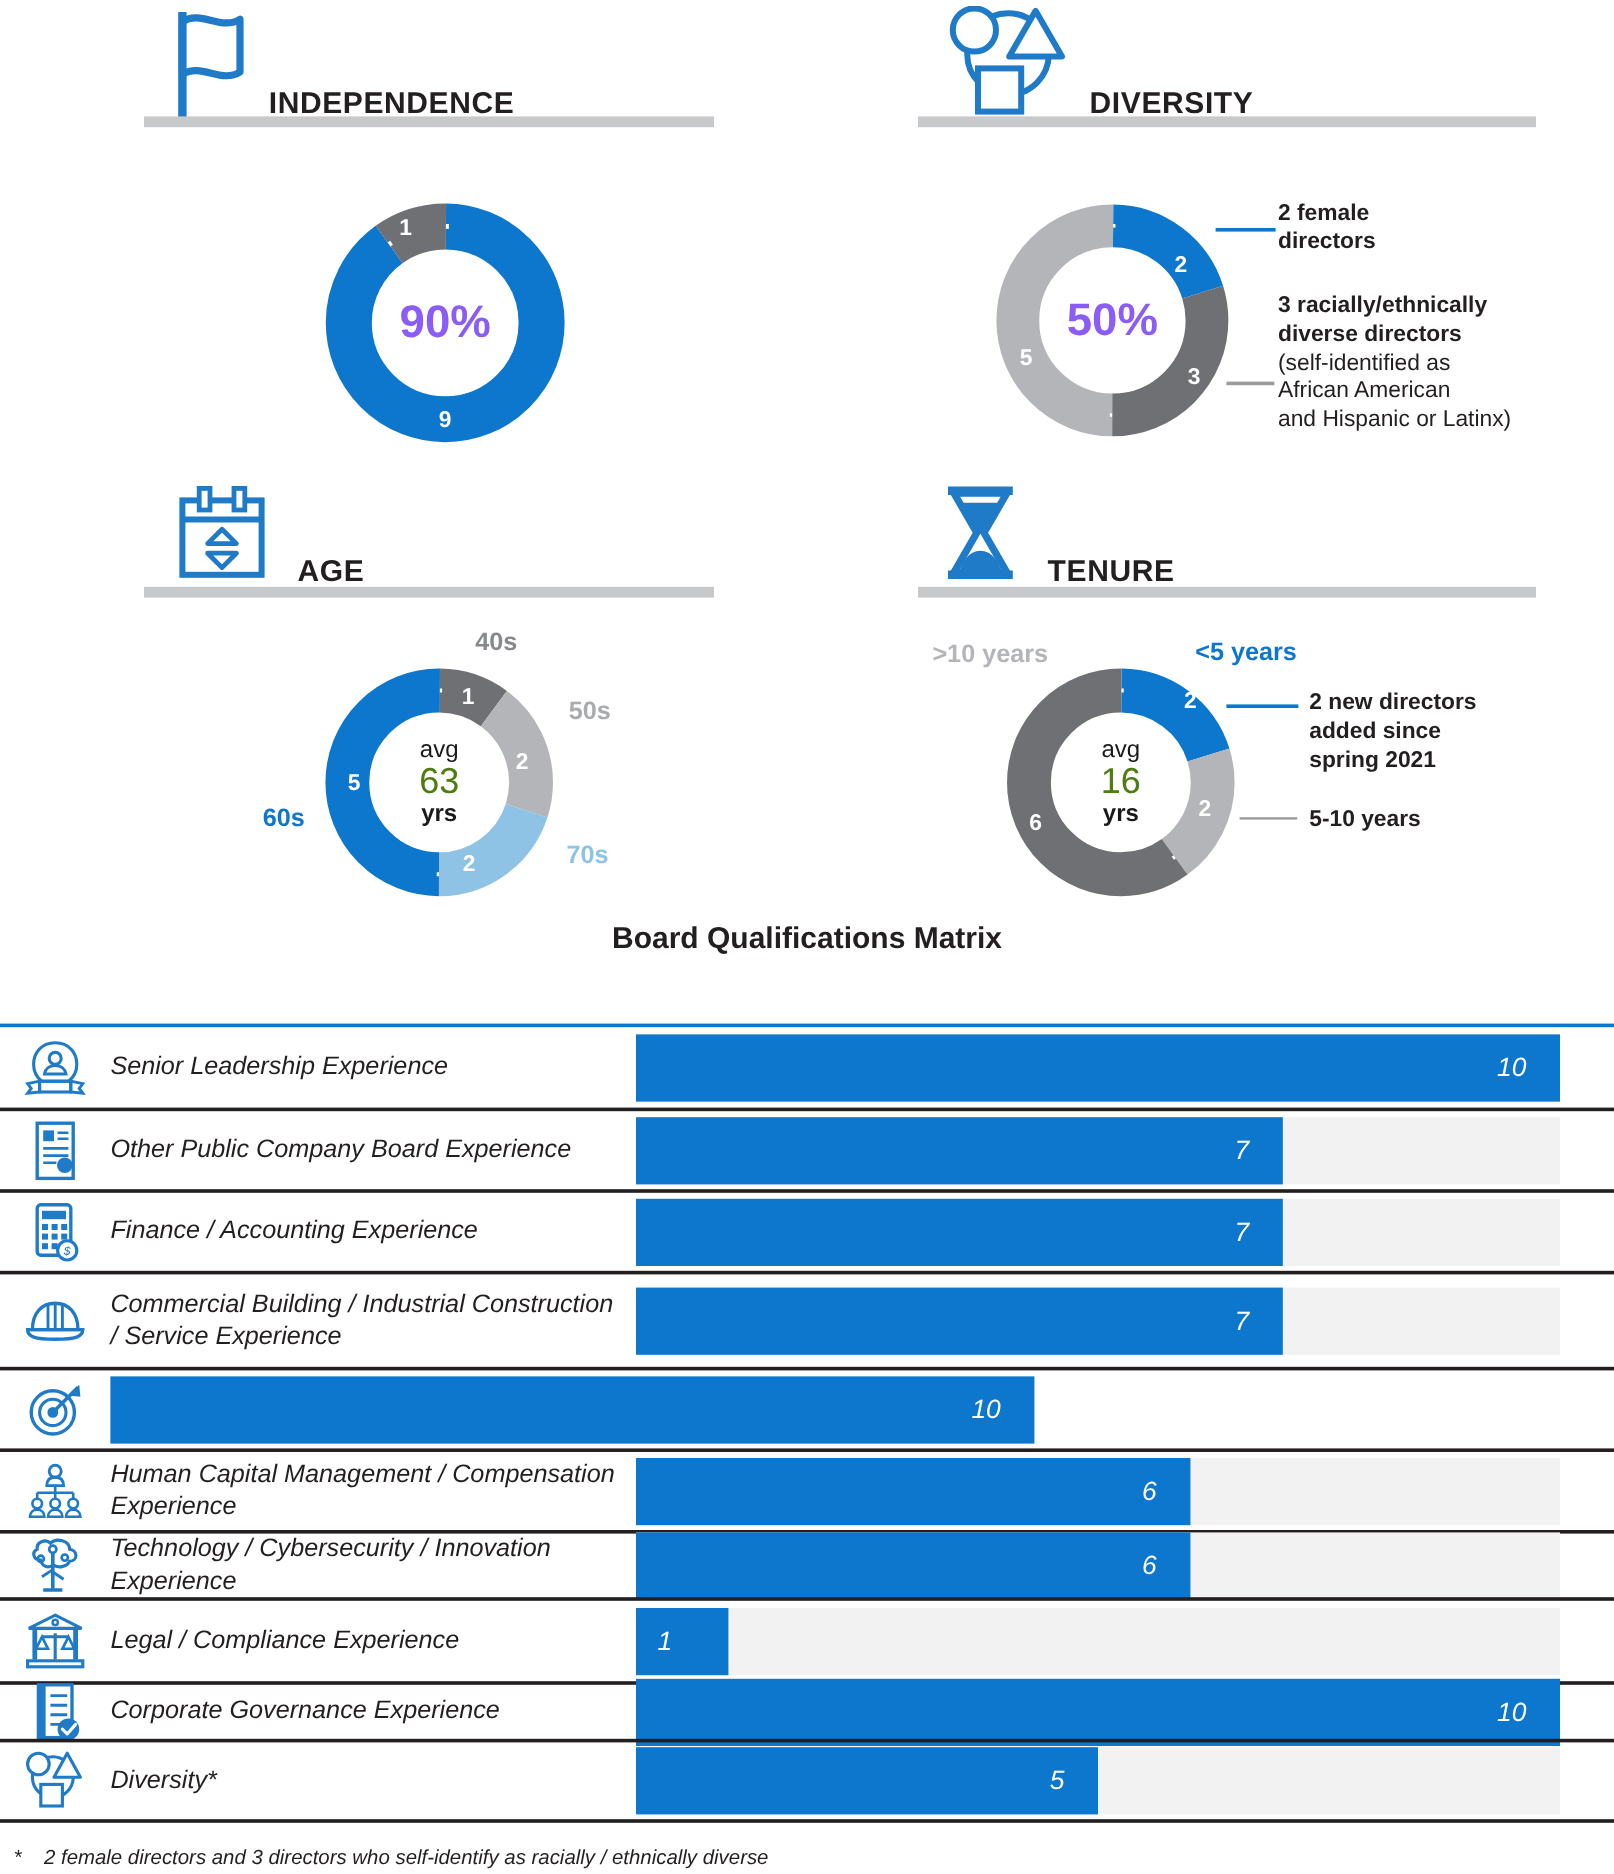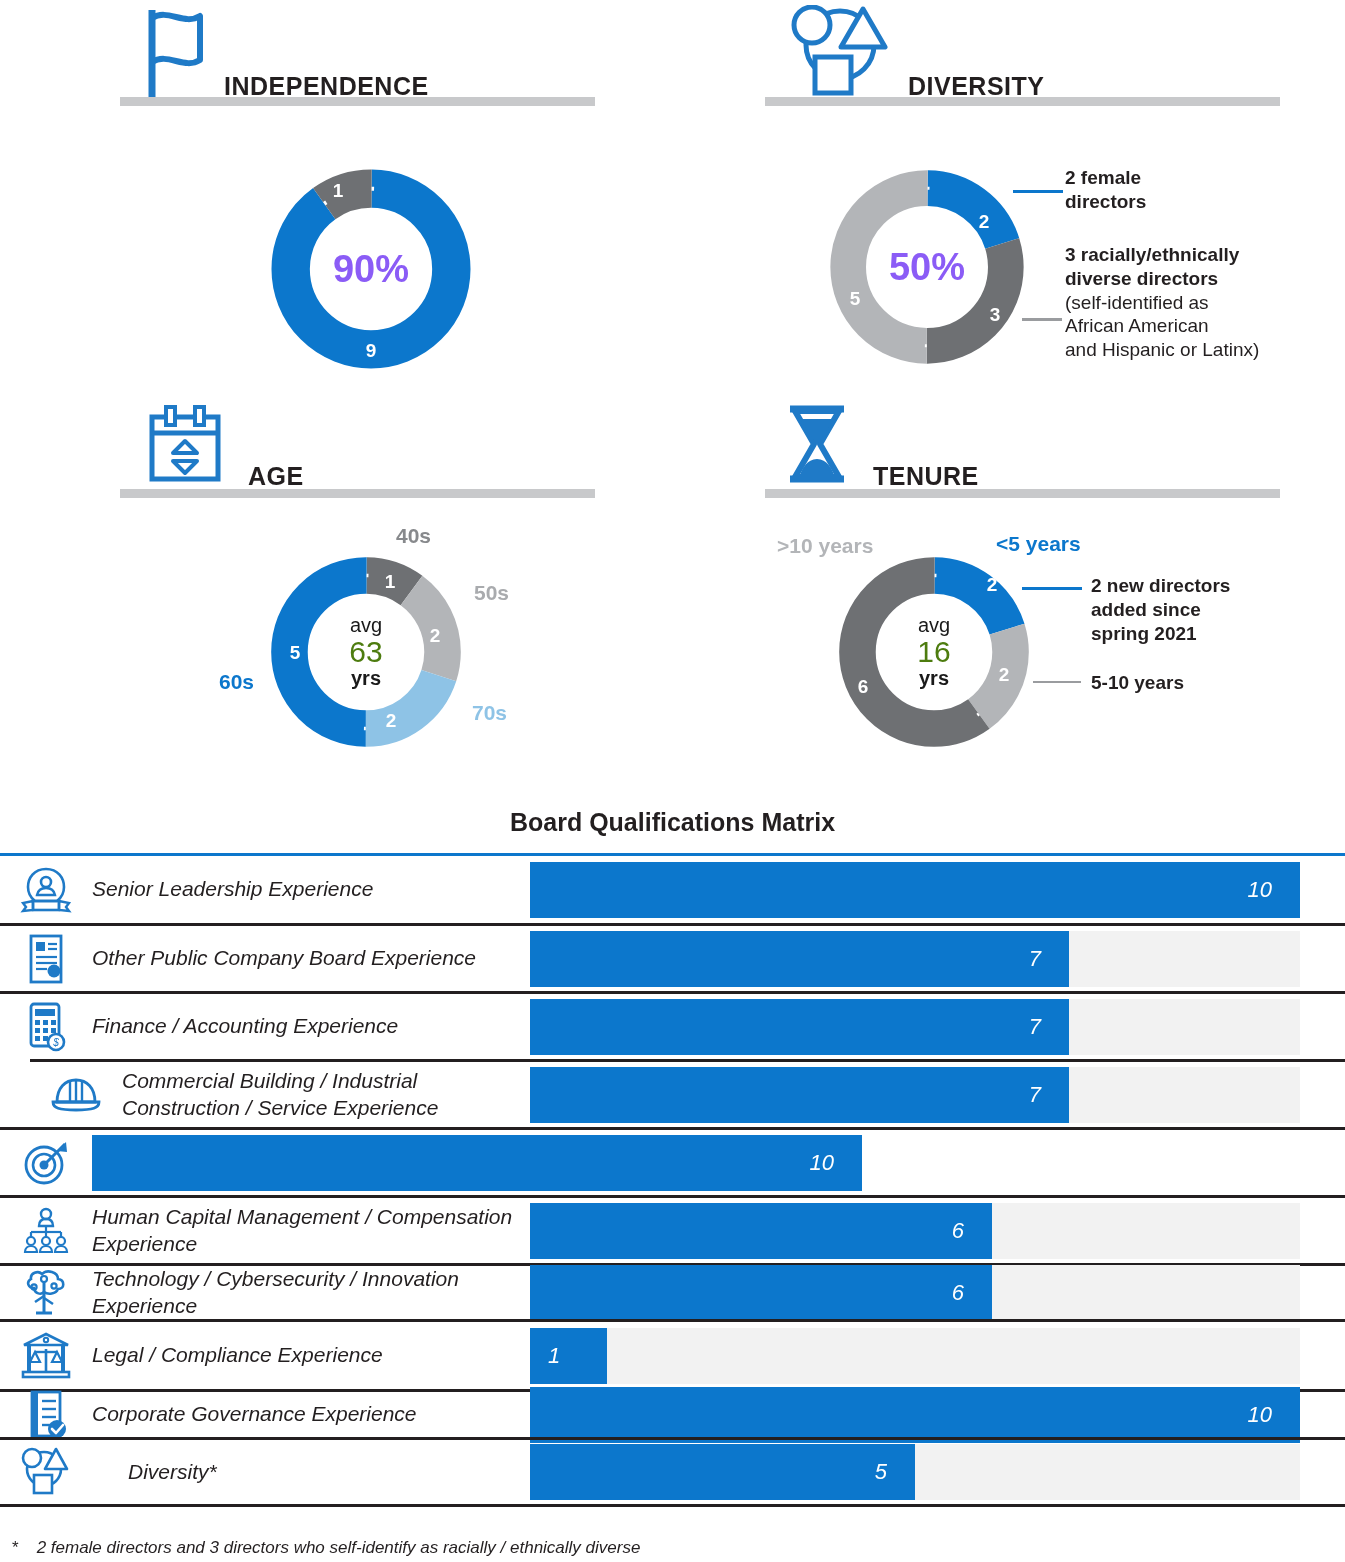--- a/index.html
+++ b/index.html
@@ -295,21 +295,21 @@
 <div class="callout" style="left:1091px; top:574px;">
   <b>2 new directors</b><br>
   <b>added since</b><br>
   <b>spring 2021</b>
 </div>
 <div class="leader" style="left:1033px; top:681px; width:48px; background:#9a9c9f; height:2px;"></div>
 <div class="callout" style="left:1091px; top:671px;">
   <b>5-10 years</b>
 </div>
 
-<div class="matrix-title" style="top:808px;">Board Qualifications Matrix</div>
+<div class="matrix-title" style="top:768px;">Board Qualifications Matrix</div>
 
 <div class="matrix" style="top:853px;">
 
   <div class="m-row first" style="height:70px;">
     <div class="m-icon">
       <svg width="52" height="50" viewBox="0 0 52 50">
         <path d="M26 4 C14 4, 8 13, 8 22 C8 28, 11 33, 15 36 L37 36 C41 33, 44 28, 44 22 C44 13, 38 4, 26 4 Z" fill="none" stroke="#1f7ac7" stroke-width="2.6"></path>
         <circle cx="26" cy="17" r="5" fill="none" stroke="#1f7ac7" stroke-width="2.6"></circle>
         <path d="M17 30 C18 25, 22 23, 26 23 C30 23, 34 25, 35 30 Z" fill="none" stroke="#1f7ac7" stroke-width="2.4"></path>
         <rect x="13" y="36" width="26" height="9" fill="none" stroke="#1f7ac7" stroke-width="2.6"></rect>
@@ -364,21 +364,21 @@
       </svg>
     </div>
     <div class="m-label">Finance / Accounting Experience</div>
     <div class="m-track">
       <div class="m-bar" style="width:70%;">
         <span>7</span>
       </div>
     </div>
   </div>
 
-  <div class="m-row" style="height:68px;margin-left:30px;">
+  <div class="m-row" style="height:80px;">
     <div class="m-icon">
       <svg width="54" height="46" viewBox="0 0 54 46">
         <path d="M8 30 C8 16, 16 8, 27 8 C38 8, 46 16, 46 30 Z" fill="none" stroke="#1f7ac7" stroke-width="2.8"></path>
         <path d="M4 30 L50 30 C50 36, 44 38, 27 38 C10 38, 4 36, 4 30 Z" fill="none" stroke="#1f7ac7" stroke-width="2.8"></path>
         <line x1="21" y1="9" x2="21" y2="29" stroke="#1f7ac7" stroke-width="2.4"></line>
         <line x1="27" y1="7" x2="27" y2="29" stroke="#1f7ac7" stroke-width="2.4"></line>
         <line x1="33" y1="9" x2="33" y2="29" stroke="#1f7ac7" stroke-width="2.4"></line>
       </svg>
     </div>
     <div class="m-label">Commercial Building / Industrial Construction / Service Experience</div>
@@ -489,21 +489,21 @@
       </svg>
     </div>
     <div class="m-label">Corporate Governance Experience</div>
     <div class="m-track">
       <div class="m-bar" style="width:100%;">
         <span>10</span>
       </div>
     </div>
   </div>
 
-  <div class="m-row last-border" style="height:70px;gap:36px;">
+  <div class="m-row last-border" style="height:70px;">
     <div class="m-icon">
       <svg width="54" height="50" viewBox="0 0 54 50">
         <circle cx="25" cy="22" r="17" fill="none" stroke="#1f7ac7" stroke-width="2.6"></circle>
         <circle cx="13" cy="11" r="9" fill="#fff" stroke="#1f7ac7" stroke-width="2.6"></circle>
         <polygon points="37,2 48,22 26,22" fill="#fff" stroke="#1f7ac7" stroke-width="2.6" stroke-linejoin="round"></polygon>
         <rect x="15" y="28" width="18" height="18" fill="#fff" stroke="#1f7ac7" stroke-width="2.6"></rect>
       </svg>
     </div>
     <div class="m-label">Diversity*</div>
     <div class="m-track">

